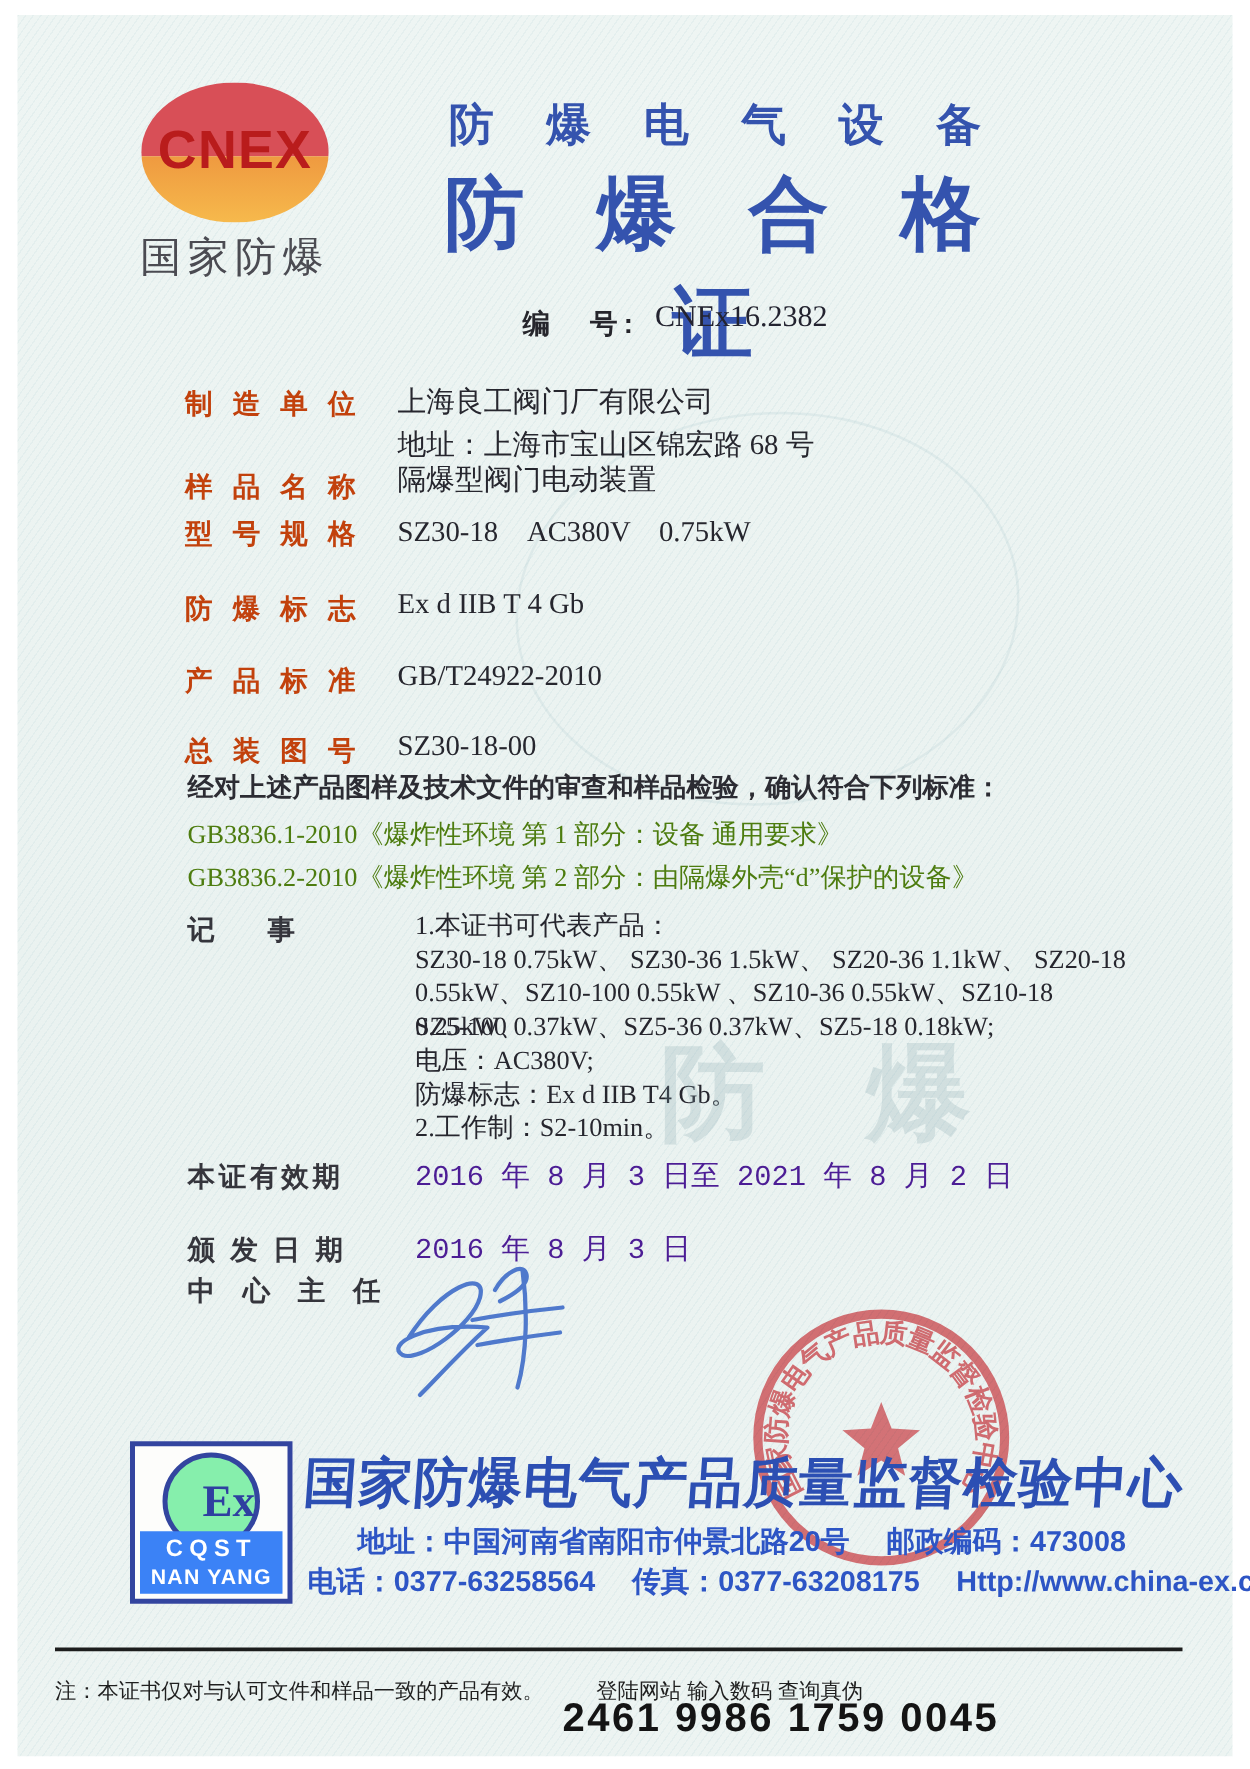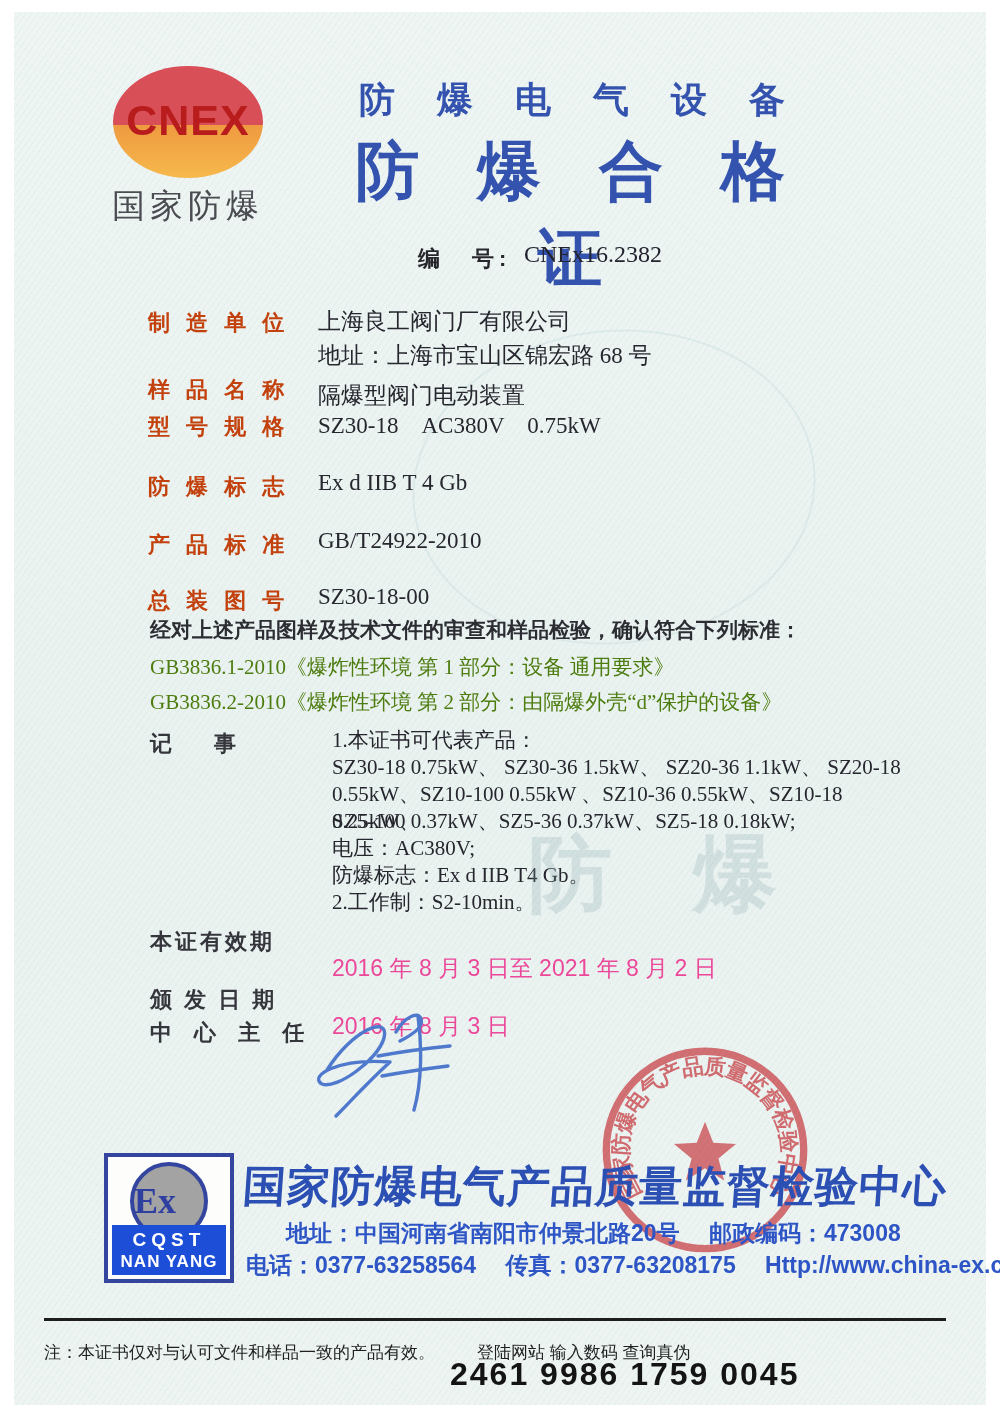--- a/index.html
+++ b/index.html
@@ -30,41 +30,41 @@
   .flabel{left:148px;font-size:22px;font-weight:bold;color:#c2410c;letter-spacing:5px;}
   .fvalue{left:318px;font-size:23px;color:#26262e;font-family:"Liberation Serif",serif;}
   
   .std-intro{left:150px;top:616px;width:760px;font-size:21px;font-weight:bold;color:#2c2c33;}
   .std-line{left:150px;width:760px;font-size:21px;color:#4d7c0f;font-family:"Liberation Serif",serif;}
   
   .rem-label{left:150px;top:729px;font-size:22px;font-weight:bold;color:#35353c;letter-spacing:10px;}
   .rem-content{left:332px;top:727px;width:590px;font-family:"Liberation Serif",serif;}
   .rem-content div{height:27px;line-height:27px;font-size:21px;color:#26262e;}
   .vlabel{left:150px;font-size:22px;font-weight:bold;color:#35353c;letter-spacing:3px;}
-  .vvalue{left:332px;font-size:23px;color:#ec4899;font-family:Liberation Sans, sans-serif;margin-top:28px;}
+  .vvalue{left:332px;font-size:23px;color:#4c1d95;font-family:Liberation Mono, monospace;}
   
   .watermark{left:528px;top:818px;font-size:84px;font-weight:bold;letter-spacing:30px;
              color:rgba(128,162,170,0.24);font-family:"Liberation Serif",serif;}
   .faint-arc{left:412px;top:330px;width:400px;height:310px;border:2px solid rgba(140,180,188,0.15);
              border-radius:50%;transform:rotate(-6deg);}
   
   .signature{left:292px;top:998px;}
   .stamp{left:600px;top:1045px;width:210px;height:210px;mix-blend-mode:multiply;opacity:0.88;}
   
   .org-name{left:243px;top:1158px;width:700px;font-size:43px;font-weight:bold;color:#2c4fb3;
             font-family:"Liberation Serif",serif;letter-spacing:1px;transform:skewX(-4deg);white-space:nowrap;}
   .org-address{left:286px;top:1218px;font-size:23px;font-weight:bold;color:#2d55c5;white-space:nowrap;}
   .org-contact{left:246px;top:1250px;font-size:23px;font-weight:bold;color:#2d55c5;white-space:nowrap;}
   
   .exlogo{left:104px;top:1153px;width:122px;height:122px;border:4px solid #33459f;background:#fdfdfb;box-sizing:content-box;}
   .exlogo .excircle{position:absolute;left:50%;top:5px;transform:translateX(-50%);width:70px;height:70px;
-                    border:4px solid #33459f;border-radius:50%;background:#a3a3a3;
-                    display:flex;align-items:center;justify-content:flex-start;}
+                    border:4px solid #33459f;border-radius:50%;background:#86efac;
+                    display:flex;align-items:center;justify-content:flex-end;}
   .exlogo .extext{font-size:36px;font-weight:bold;color:#2f3fa0;font-family:"Liberation Serif",serif;}
-  .exlogo .exband{position:absolute;left:4px;right:4px;bottom:4px;height:50px;background:#1d4ed8;
+  .exlogo .exband{position:absolute;left:4px;right:4px;bottom:4px;height:50px;background:#3b82f6;
                   color:#ffffff;text-align:center;}
   .exlogo .exband .l1{font-size:19px;font-weight:bold;letter-spacing:5px;margin-top:4px;}
   .exlogo .exband .l2{font-size:17px;font-weight:bold;letter-spacing:1px;margin-top:1px;}
   
   .rule{left:44px;top:1318px;width:902px;height:3px;background:#1d1d1d;}
   .footnote{left:44px;top:1341px;font-size:17px;color:#1f1f1f;}
   .footnote .gap{display:inline-block;width:42px;}
   .code{left:450px;top:1356px;font-size:32px;font-weight:bold;letter-spacing:2px;color:#141414;
         font-family:Liberation Sans, sans-serif;}
   .query{left:763px;top:1438px;font-size:14px;color:#1f1f1f;}
@@ -87,21 +87,21 @@
   <div class="title abs">防 爆 合 格 证</div>
 
   <div class="certno-label abs">编　号:</div>
   <div class="certno-value abs">CNEx16.2382</div>
 
   <div class="flabel abs" style="top:308px">制 造 单 位</div>
   <div class="fvalue abs" style="top:306px">上海良工阀门厂有限公司</div>
   <div class="fvalue abs" style="top:340px">地址：上海市宝山区锦宏路 68 号</div>
 
   <div class="flabel abs" style="top:375px">样 品 名 称</div>
-  <div class="fvalue abs" style="top:380px">隔爆型阀门电动装置</div>
+  <div class="fvalue abs" style="top:368px">隔爆型阀门电动装置</div>
 
   <div class="flabel abs" style="top:412px">型 号 规 格</div>
   <div class="fvalue abs" style="top:410px">SZ30-18　AC380V　0.75kW</div>
 
   <div class="flabel abs" style="top:472px">防 爆 标 志</div>
   <div class="fvalue abs" style="top:470px">Ex d IIB T 4 Gb</div>
 
   <div class="flabel abs" style="top:530px">产 品 标 准</div>
   <div class="fvalue abs" style="top:528px">GB/T24922-2010</div>
 

